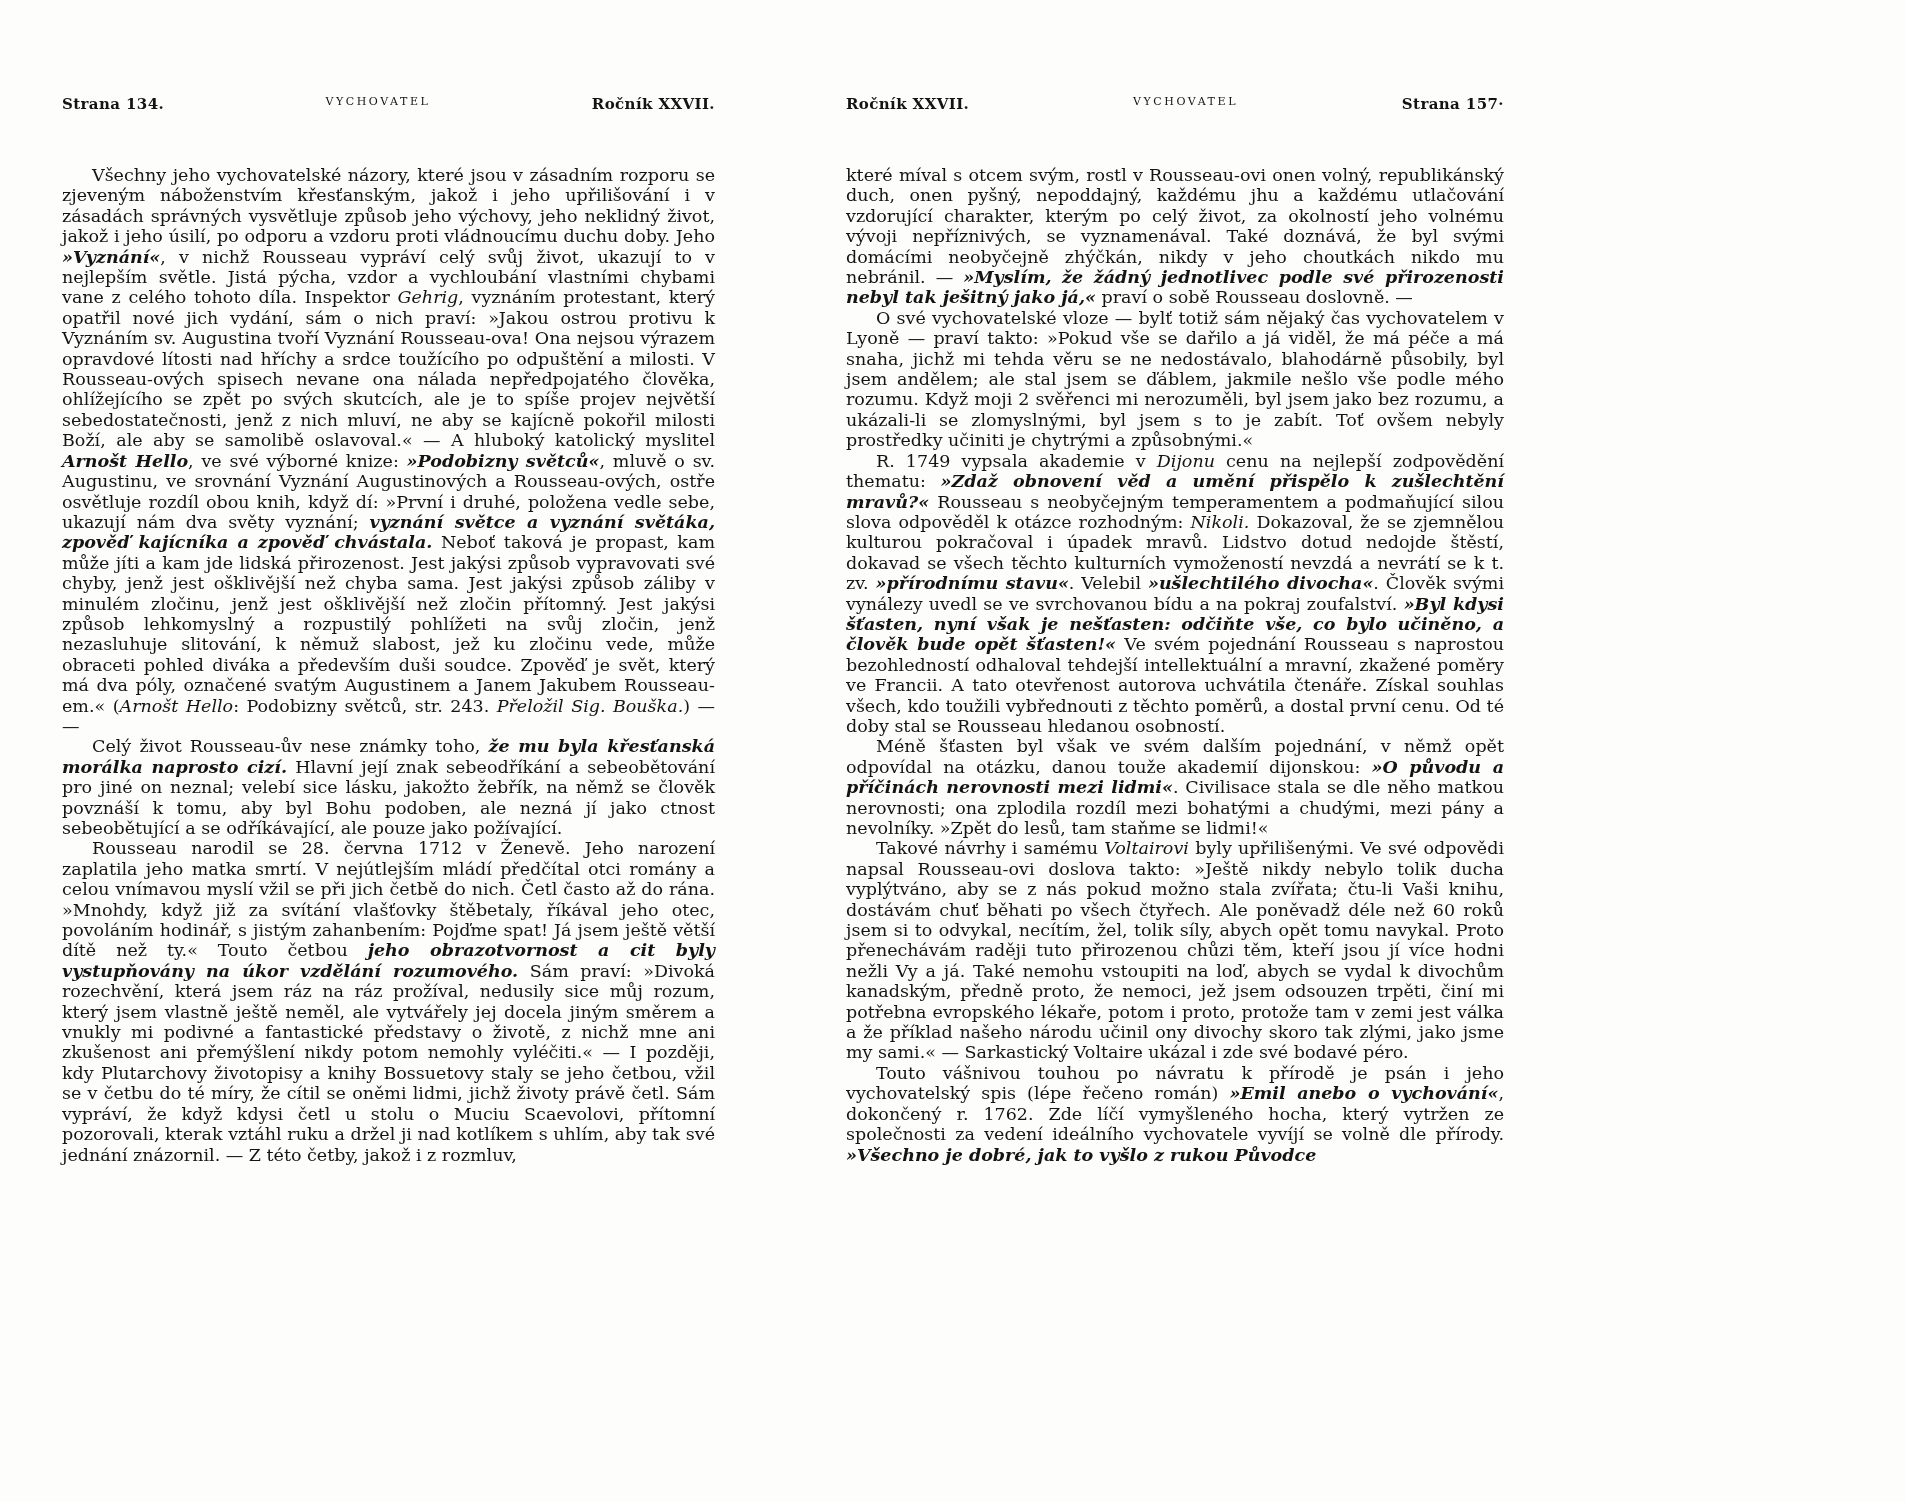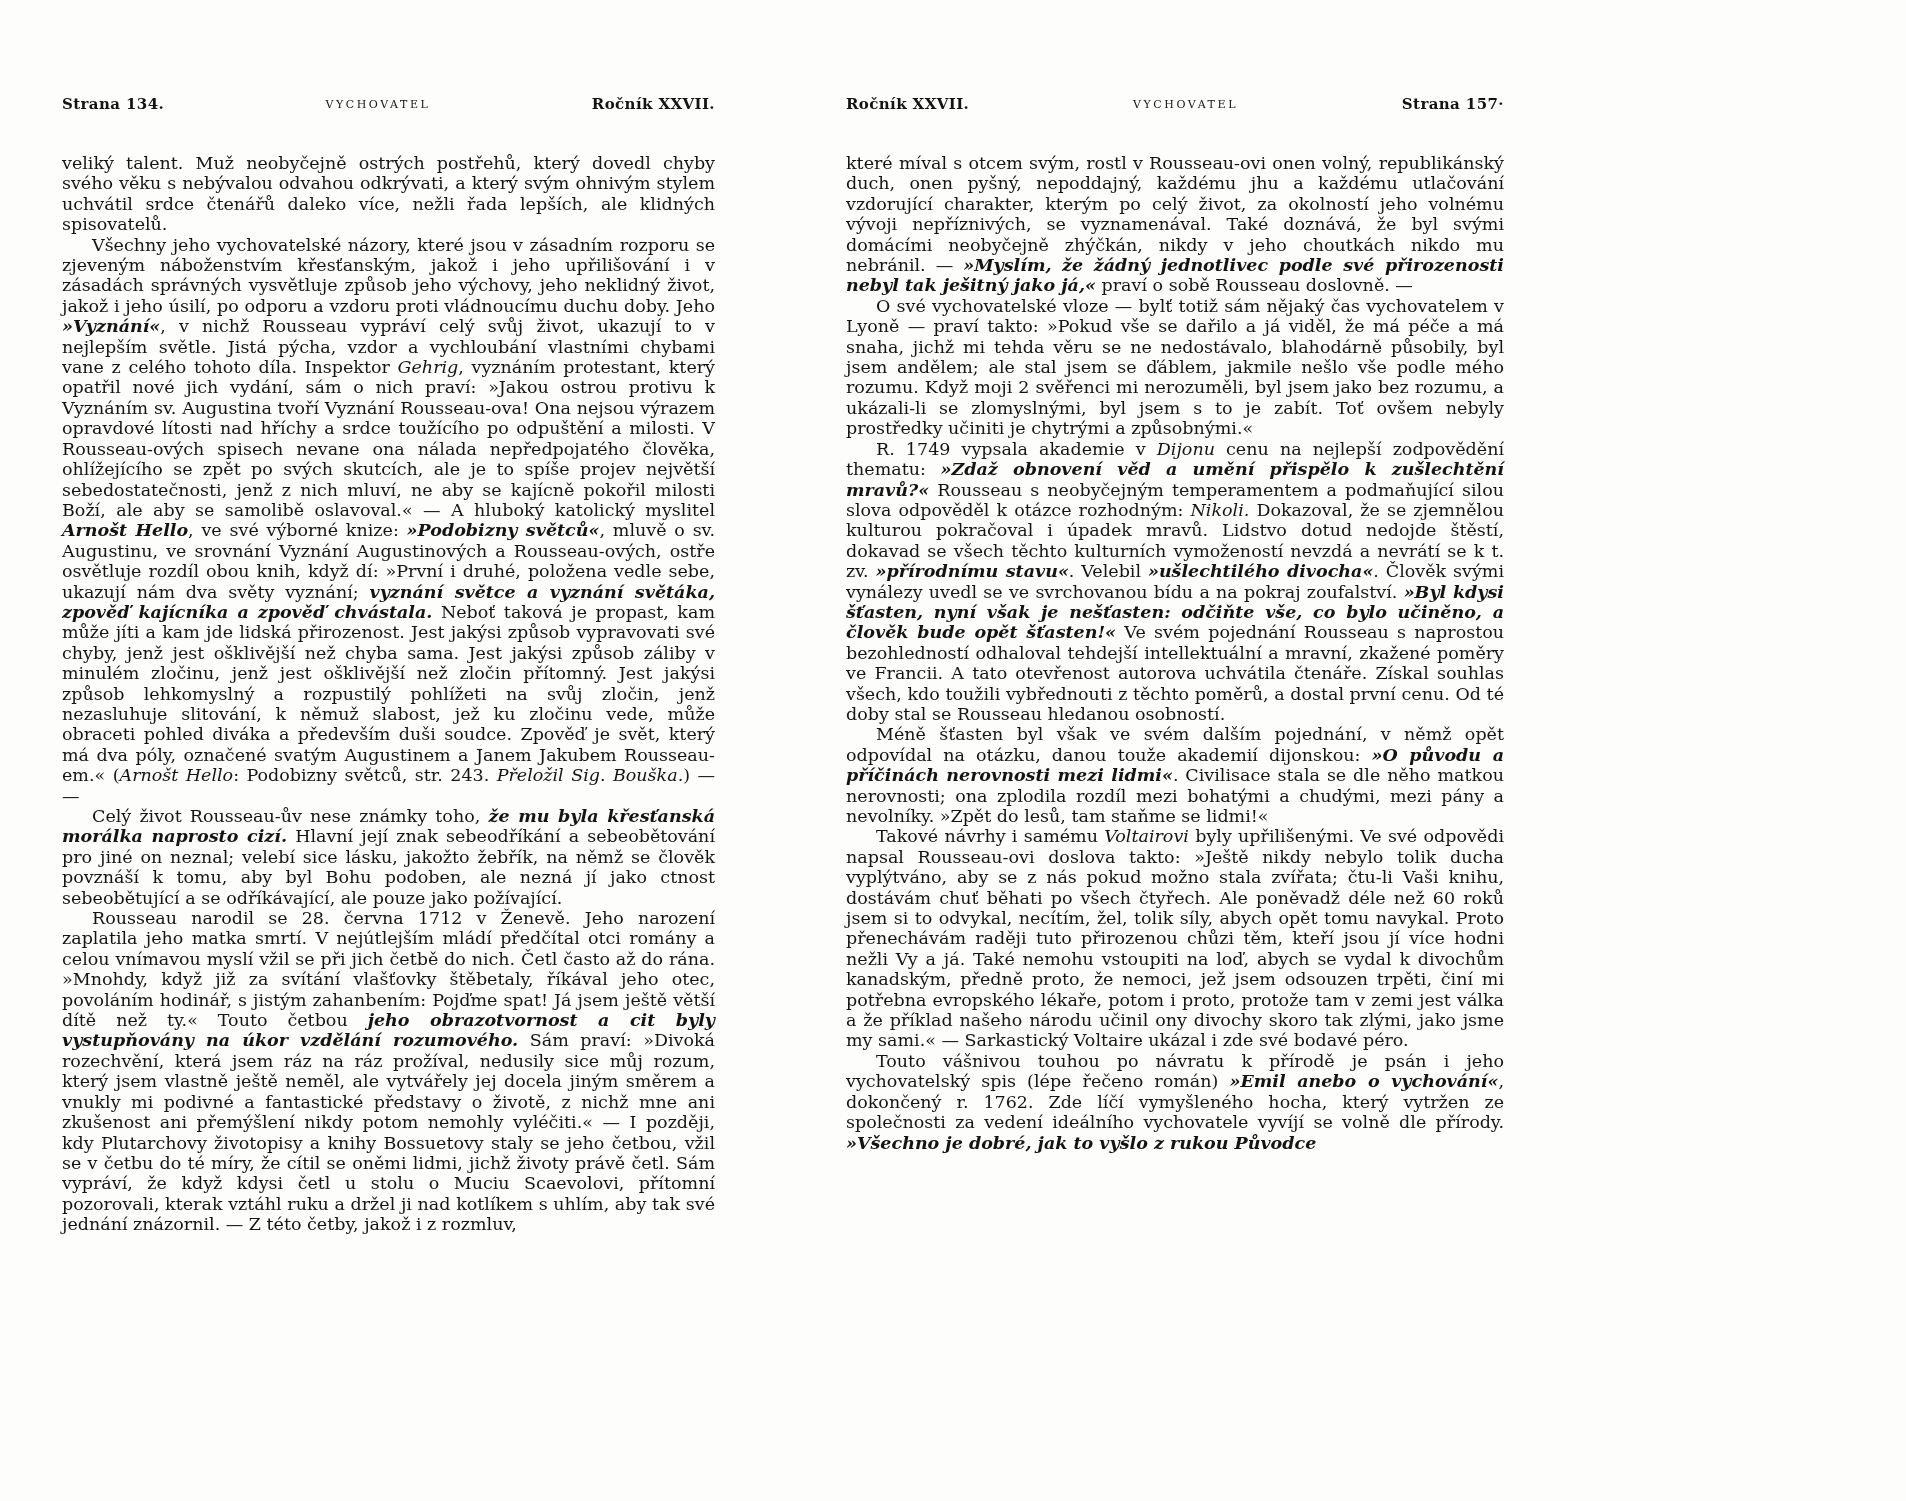--- a/index.html
+++ b/index.html
@@ -19,23 +19,23 @@
   }
   .page {
     position: absolute;
     top: 95px;
   }
   .page--left  { left: 62px;  width: 653px; }
   .page--right { left: 846px; width: 658px; }
   .page-header {
     display: flex;
     justify-content: space-between;
-    align-items: center;
+    align-items: flex-start;
     font-size: 15px;
-    margin-bottom: 40px;
+    margin-bottom: 52px;
   }
   .hdr-strong {
     font-weight: bold;
     letter-spacing: 0.4px;
   }
   .hdr-masthead {
     letter-spacing: 2.6px;
     font-size: 11px;
   }
   .page-text {
@@ -57,21 +57,20 @@
 
 <div class="scan">
 
   <section class="page page--left">
     <header class="page-header">
       <span class="hdr-strong">Strana 134.</span>
       <span class="hdr-masthead">VYCHOVATEL</span>
       <span class="hdr-strong">Ročník XXVII.</span>
     </header>
     <div class="page-text">
-        <p class="para"><span>veliký talent. Muž neobyčejně ostrých postřehů, který dovedl chyby svého věku s nebývalou odvahou odkrývati, a který svým ohnivým stylem uchvátil srdce čtenářů daleko více, nežli řada lepších, ale klidných spisovatelů.</span></p>
         <p class="para indent"><span>Všechny jeho vychovatelské názory, které jsou v zásadním rozporu se zjeveným náboženstvím křesťanským, jakož i jeho upřilišování i v zásadách správných vysvětluje způsob jeho výchovy, jeho neklidný život, jakož i jeho úsilí, po odporu a vzdoru proti vládnoucímu duchu doby. Jeho </span><span class="it bd">»Vyznání«</span><span>, v nichž Rousseau vypráví celý svůj život, ukazují to v nejlepším světle. Jistá pýcha, vzdor a vychloubání vlastními chybami vane z celého tohoto díla. Inspektor </span><span class="it">Gehrig</span><span>, vyznáním protestant, který opatřil nové jich vydání, sám o nich praví: »Jakou ostrou protivu k Vyznáním sv. Augustina tvoří Vyznání Rousseau-ova! Ona nejsou výrazem opravdové lítosti nad hříchy a srdce toužícího po odpuštění a milosti. V Rousseau-ových spisech nevane ona nálada nepředpojatého člověka, ohlížejícího se zpět po svých skutcích, ale je to spíše projev největší sebedostatečnosti, jenž z nich mluví, ne aby se kajícně pokořil milosti Boží, ale aby se samolibě oslavoval.« — A hluboký katolický myslitel </span><span class="it bd">Arnošt Hello</span><span>, ve své výborné knize: </span><span class="it bd">»Podobizny světců«</span><span>, mluvě o sv. Augustinu, ve srovnání Vyznání Augustinových a Rousseau-ových, ostře osvětluje rozdíl obou knih, když dí: »První i druhé, položena vedle sebe, ukazují nám dva světy vyznání; </span><span class="it bd">vyznání světce a vyznání světáka, zpověď kajícníka a zpověď chvástala.</span><span> Neboť taková je propast, kam může jíti a kam jde lidská přirozenost. Jest jakýsi způsob vypravovati své chyby, jenž jest ošklivější než chyba sama. Jest jakýsi způsob záliby v minulém zločinu, jenž jest ošklivější než zločin přítomný. Jest jakýsi způsob lehkomyslný a rozpustilý pohlížeti na svůj zločin, jenž nezasluhuje slitování, k němuž slabost, jež ku zločinu vede, může obraceti pohled diváka a především duši soudce. Zpověď je svět, který má dva póly, označené svatým Augustinem a Janem Jakubem Rousseau-em.« (</span><span class="it">Arnošt Hello</span><span>: Podobizny světců, str. 243. </span><span class="it">Přeložil Sig. Bouška.</span><span>) — —</span></p>
         <p class="para indent"><span>Celý život Rousseau-ův nese známky toho, </span><span class="it bd">že mu byla křesťanská morálka naprosto cizí.</span><span> Hlavní její znak sebeodříkání a sebeobětování pro jiné on neznal; velebí sice lásku, jakožto žebřík, na němž se člověk povznáší k tomu, aby byl Bohu podoben, ale nezná jí jako ctnost sebeobětující a se odříkávající, ale pouze jako požívající.</span></p>
         <p class="para indent"><span>Rousseau narodil se 28. června 1712 v Ženevě. Jeho narození zaplatila jeho matka smrtí. V nejútlejším mládí předčítal otci romány a celou vnímavou myslí vžil se při jich četbě do nich. Četl často až do rána. »Mnohdy, když již za svítání vlašťovky štěbetaly, říkával jeho otec, povoláním hodinář, s jistým zahanbením: Pojďme spat! Já jsem ještě větší dítě než ty.« Touto četbou </span><span class="it bd">jeho obrazotvornost a cit byly vystupňovány na úkor vzdělání rozumového.</span><span> Sám praví: »Divoká rozechvění, která jsem ráz na ráz prožíval, nedusily sice můj rozum, který jsem vlastně ještě neměl, ale vytvářely jej docela jiným směrem a vnukly mi podivné a fantastické představy o životě, z nichž mne ani zkušenost ani přemýšlení nikdy potom nemohly vyléčiti.« — I později, kdy Plutarchovy životopisy a knihy Bossuetovy staly se jeho četbou, vžil se v četbu do té míry, že cítil se oněmi lidmi, jichž životy právě četl. Sám vypráví, že když kdysi četl u stolu o Muciu Scaevolovi, přítomní pozorovali, kterak vztáhl ruku a držel ji nad kotlíkem s uhlím, aby tak své jednání znázornil. — Z této četby, jakož i z rozmluv,</span></p>
       </div>
   </section>
 
   <section class="page page--right">
     <header class="page-header">
       <span class="hdr-strong">Ročník XXVII.</span>
       <span class="hdr-masthead">VYCHOVATEL</span>

